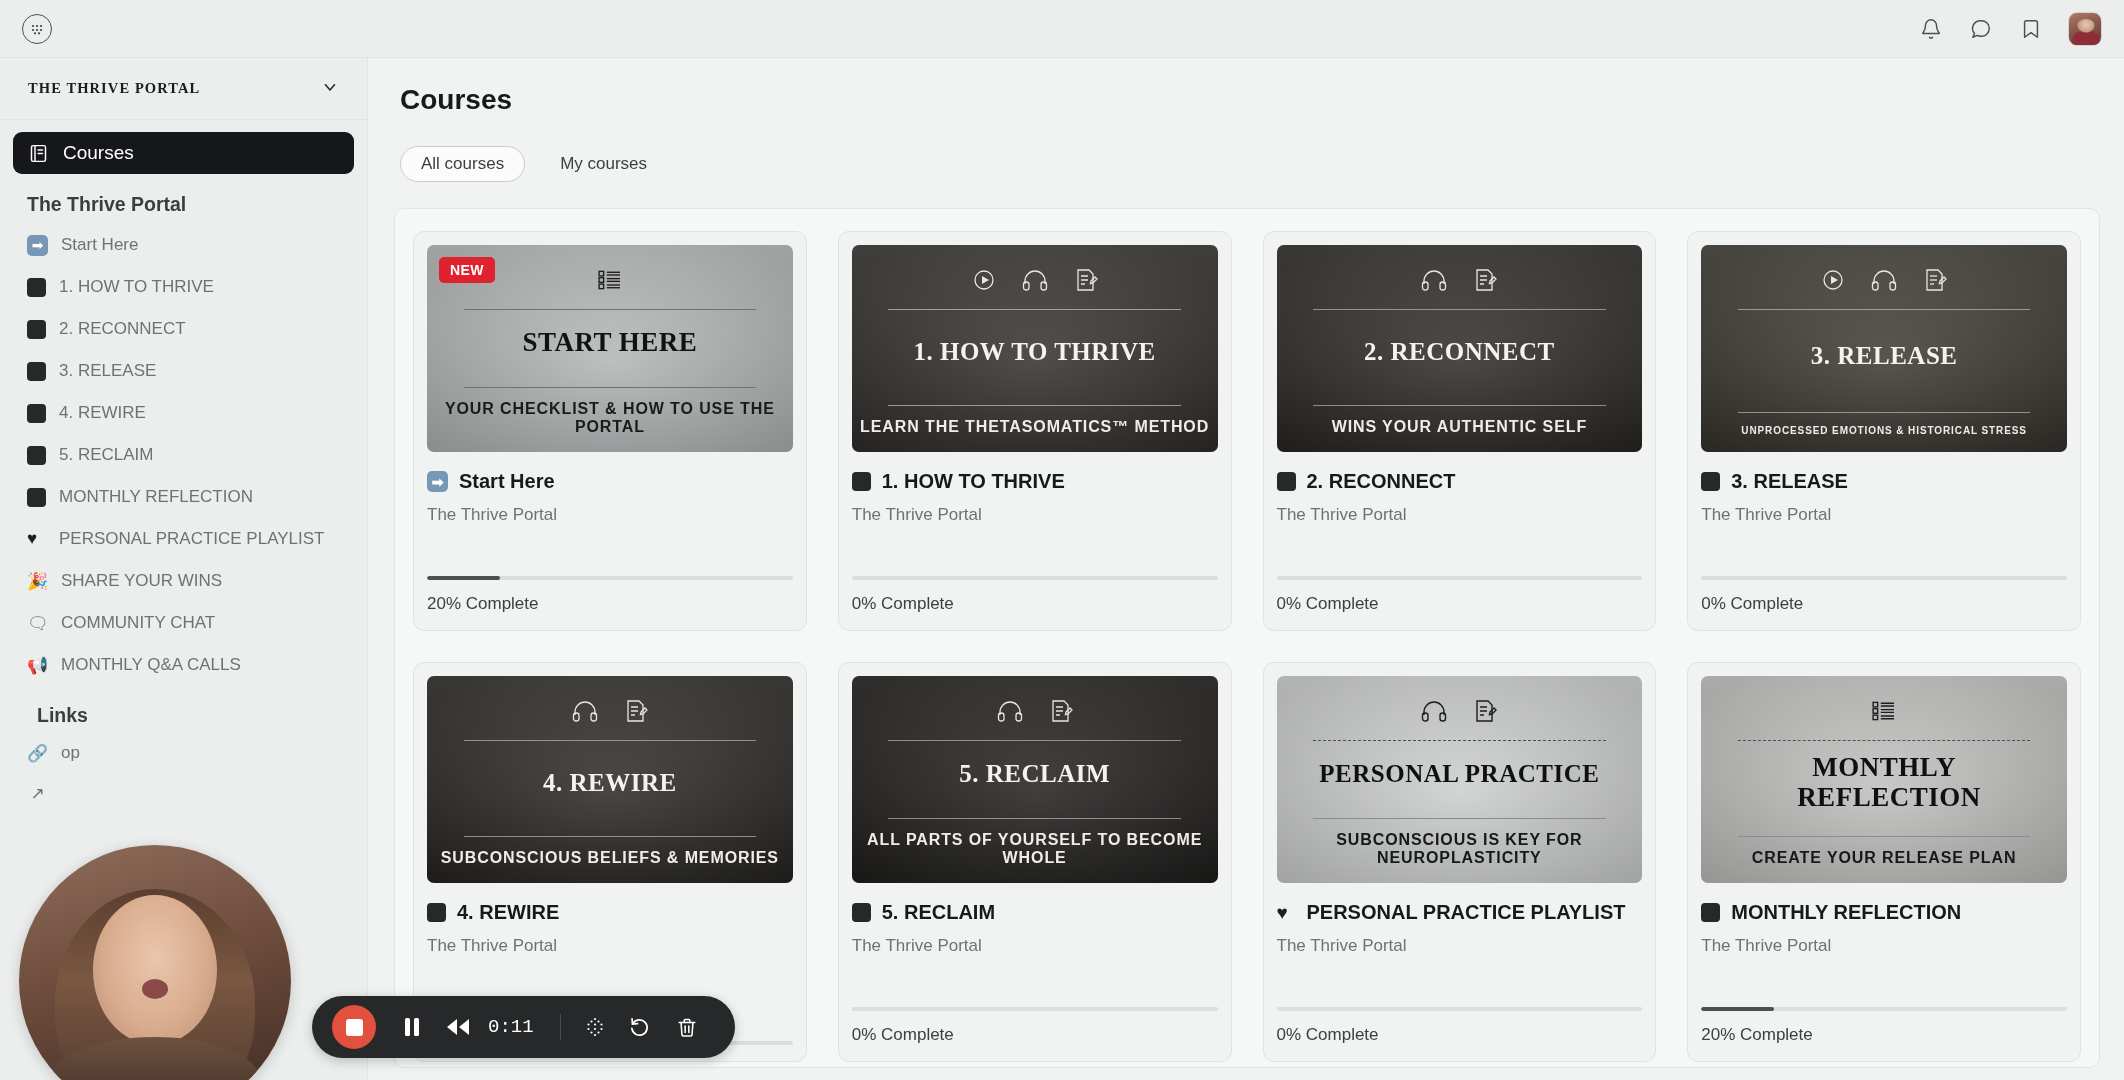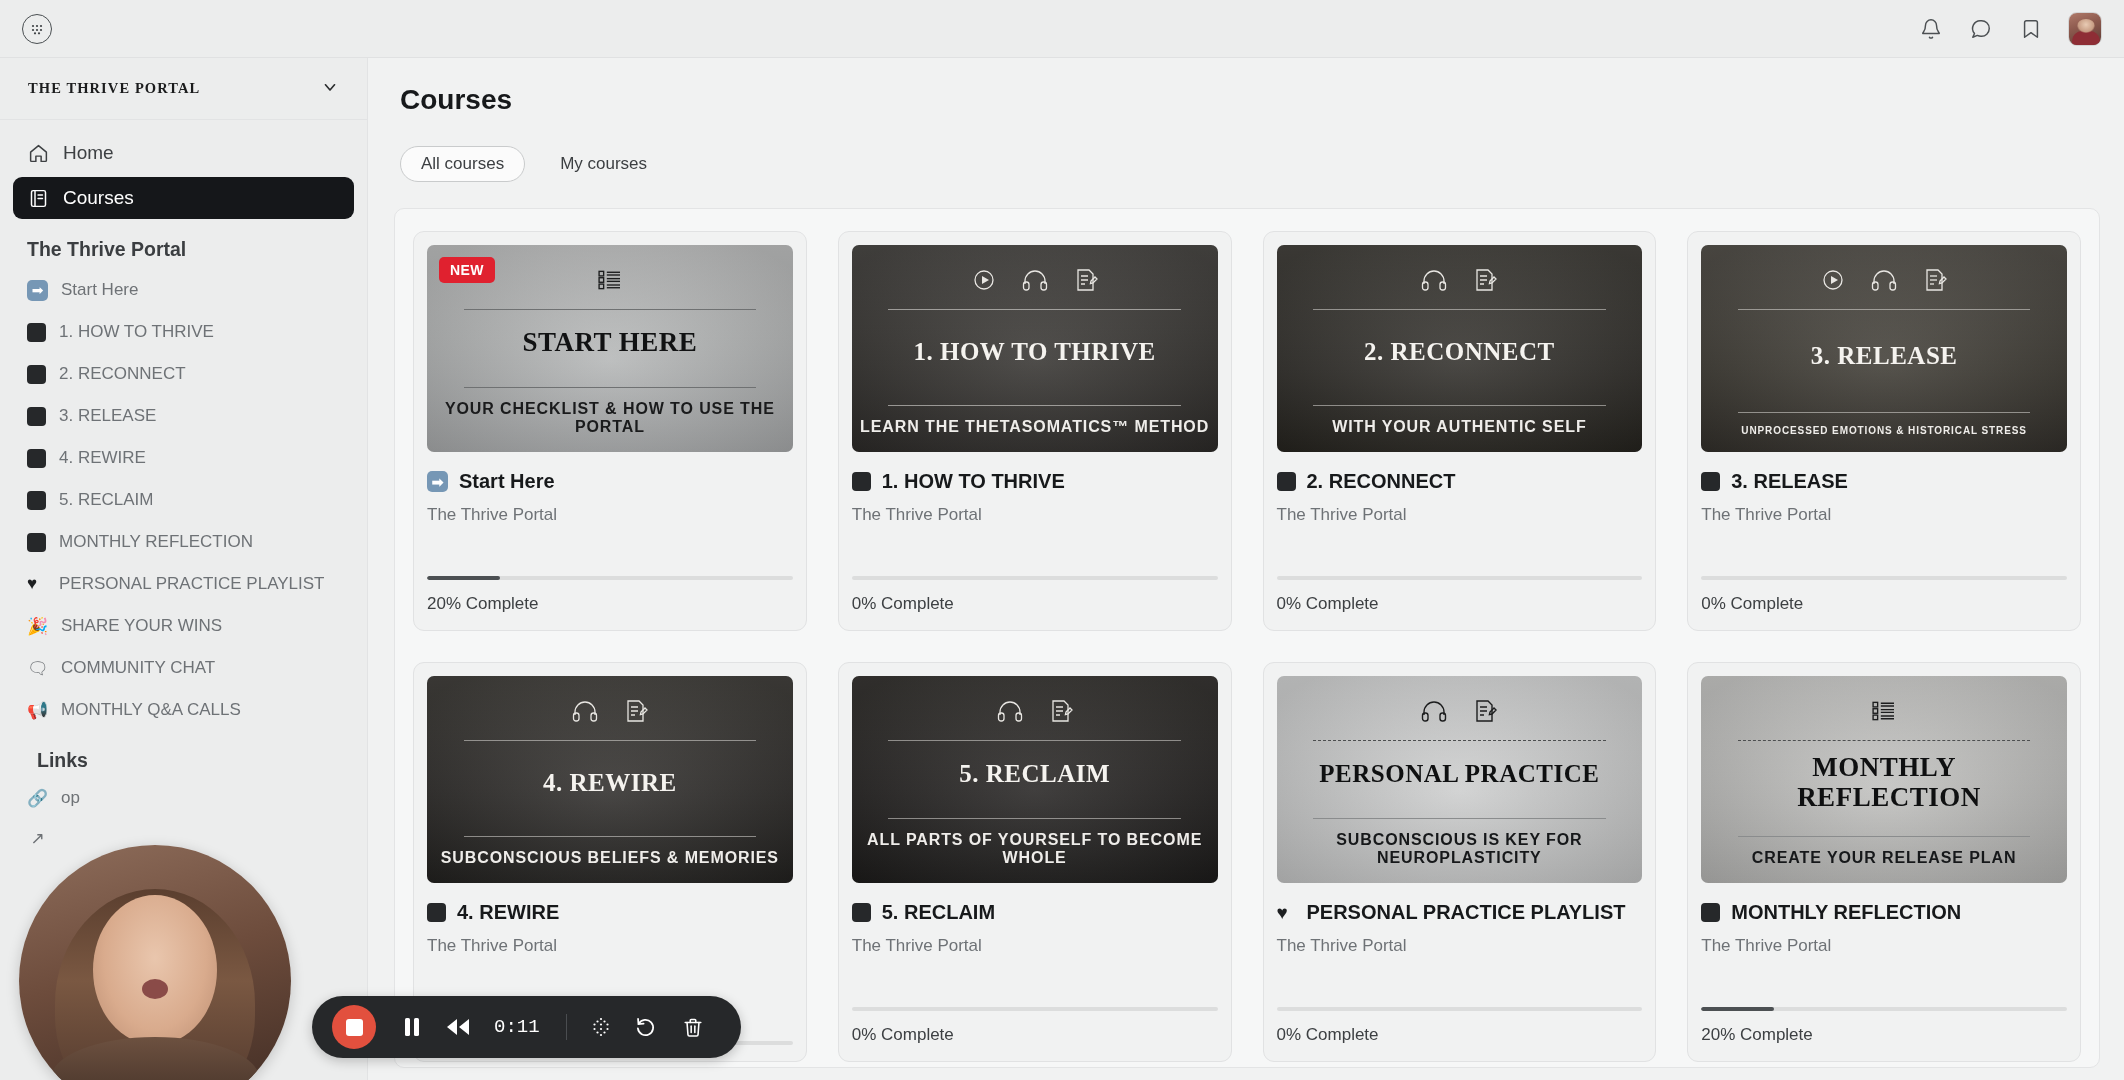--- a/index.html
+++ b/index.html
@@ -263,21 +263,21 @@
     padding: 0 20px; z-index: 41;
     box-shadow: 0 3px 12px rgba(0,0,0,.22);
   }
   .stop-btn {
     width: 44px; height: 44px; border-radius: 50%;
     background: #e2503e; display:flex;align-items:center;justify-content:center;
     margin-right: 18px;
   }
   .stop-sq { width: 17px; height: 17px; background:#fff; border-radius: 3px; }
   .ctrl { width: 36px; height: 36px; display:flex;align-items:center;justify-content:center; margin-right: 10px;}
-  .ctrl-time { color:#fff; font-size:19px; font-family:"Liberation Mono", monospace; margin: 0 10px 0 8px;}
+  .ctrl-time { color:#fff; font-size:19px; font-family:"Liberation Mono", monospace; margin: 0 10px 0 2px;}
   .divider-v { width:1px; height:26px; background:#4a4d50; margin: 0 16px; }
 </style>
 </head>
 <body>
 
 <div class="topbar">
   <div class="apps-btn">
     <svg width="16" height="16" viewBox="0 0 16 16" aria-hidden="true">
       <g fill="#3c4043">
         <circle cx="4" cy="5" r="1.1"></circle>
@@ -319,28 +319,20 @@
   <div class="workspace">
     <span class="workspace-name">THE THRIVE PORTAL</span>
     <span>
       <svg width="18" height="18" viewBox="0 0 24 24" fill="none" stroke="#2b2d2f" stroke-width="2.2" stroke-linecap="round" stroke-linejoin="round">
           <polyline points="6 9 12 16 18 9"></polyline>
         </svg>
     </span>
   </div>
 
   <div class="nav-list">
-    <div class="nav-item">
-      <span class="nav-icon">
-        <svg width="21" height="21" viewBox="0 0 24 24" fill="none" stroke="#3d4043" stroke-width="1.7" stroke-linecap="round" stroke-linejoin="round">
-            <path d="M3 10.5L12 3l9 7.5V20a1 1 0 0 1-1 1h-5v-6H9v6H4a1 1 0 0 1-1-1z"></path>
-          </svg>
-      </span>
-      <span>Home</span>
-    </div>
     <div class="nav-item active">
       <span class="nav-icon">
         <svg width="21" height="21" viewBox="0 0 24 24" fill="none" stroke="#ffffff" stroke-width="1.7" stroke-linecap="round" stroke-linejoin="round">
           <rect x="4" y="3" width="16" height="18" rx="2"></rect>
             <line x1="8" y1="3" x2="8" y2="21"></line>
           <line x1="11.5" y1="8" x2="16.5" y2="8"></line>
             <line x1="11.5" y1="12" x2="16.5" y2="12"></line>
         </svg>
       </span>
       <span>Courses</span>
@@ -520,21 +512,21 @@
                   <line x1="7" y1="8" x2="14" y2="8"></line>
                   <line x1="7" y1="12" x2="14" y2="12"></line>
                   <line x1="7" y1="16" x2="11" y2="16"></line>
                   <path d="M17 13l4-4 2 2-4 4-2.6.6z"></path>
                 </svg>
             </span>
           </div>
           <div class="rule" style="background:rgba(235,233,229,.5)"></div>
           <div class="thumb-title" style="font-size:25px;color:#f5f3ef">2. RECONNECT</div>
           <div class="rule" style="background:rgba(235,233,229,.5);margin-bottom:12px"></div>
-          <div class="thumb-sub" style="color:#efedea">WITH YOUR AUTHENTIC SELF</div>
+          <div class="thumb-sub" style="color:#efedea">WINS YOUR AUTHENTIC SELF</div>
         </div>
         <div class="card-title">
           <span class="sq-emoji"></span>
           <span>2. RECONNECT</span>
         </div>
         <div class="card-sub">The Thrive Portal</div>
         <div class="progress-wrap">
           <div class="progress-track">
             <div class="progress-fill" id="p2" style="width: 0%;"></div>
           </div>

